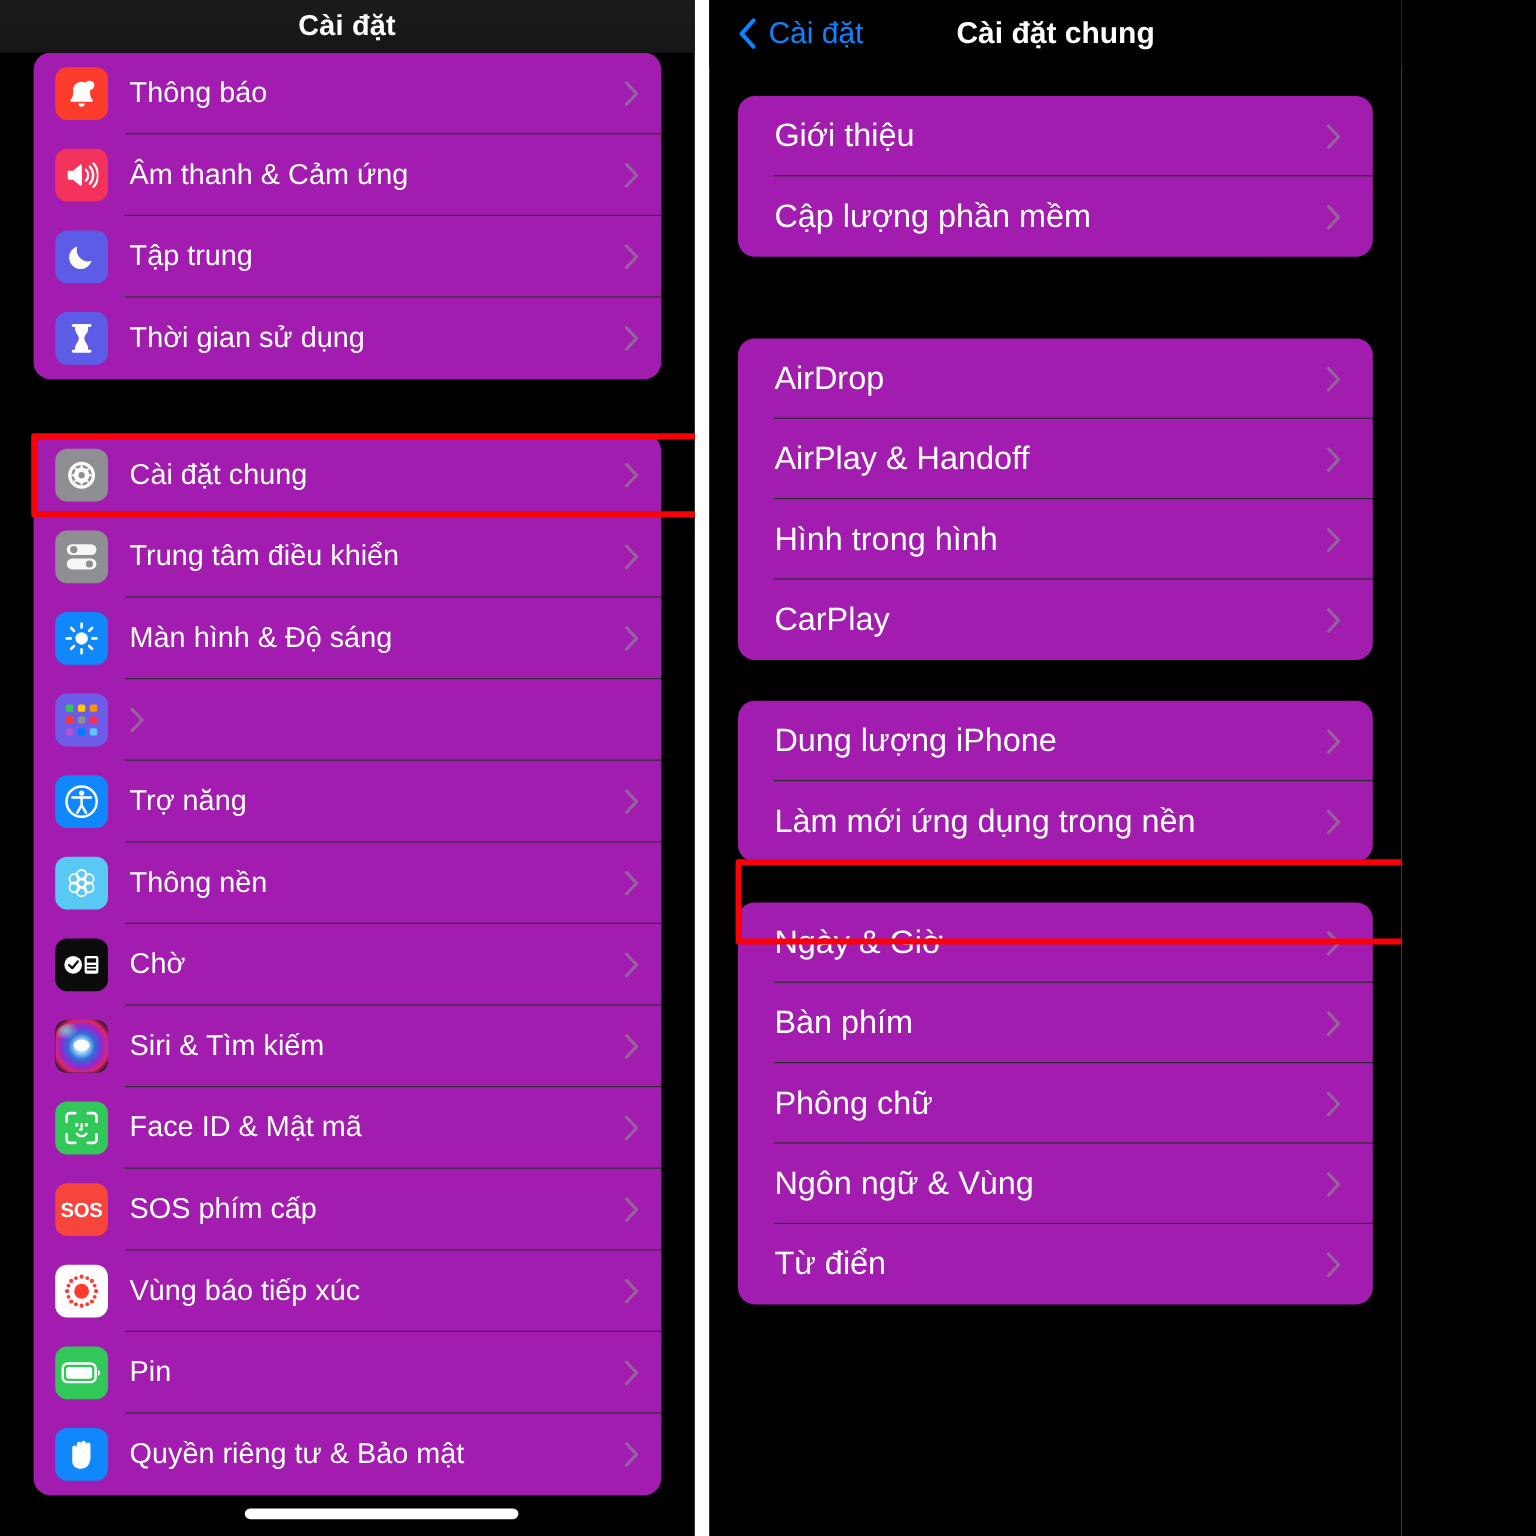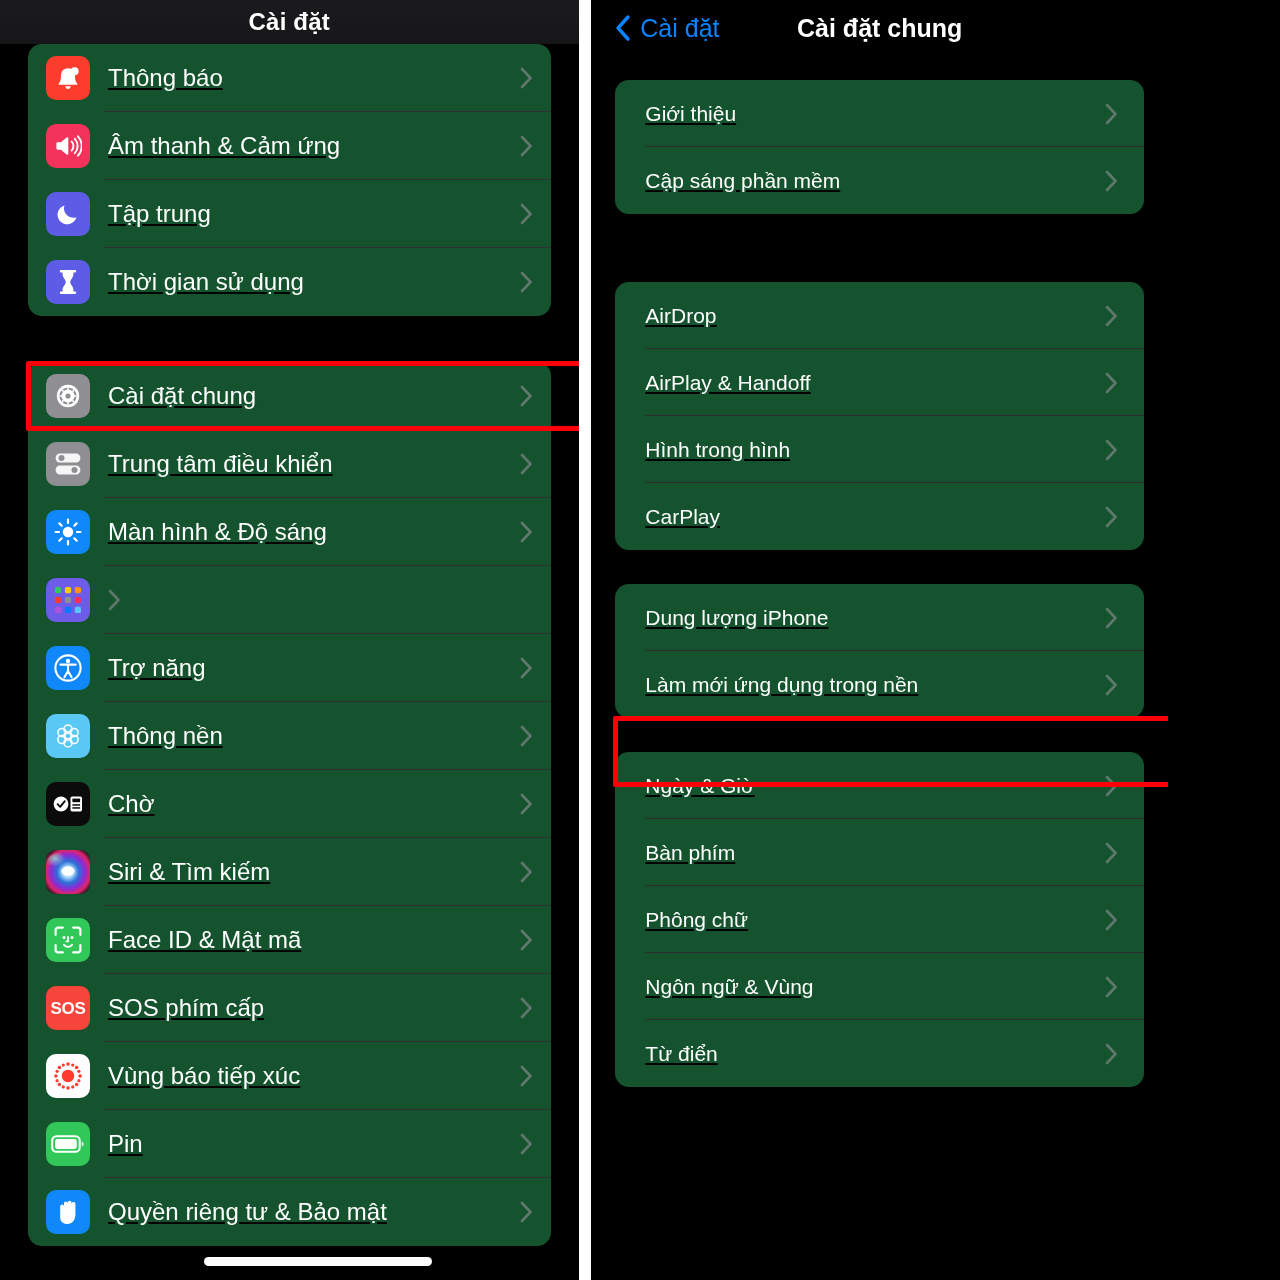--- a/index.html
+++ b/index.html
@@ -49,24 +49,23 @@
     position:absolute; left:0; right:0; text-align:center;
     color:#fff; font-size:25px; font-weight:700; pointer-events:none;
   }
 
   
   .body-left  { padding:0 28px; }
   .body-right { padding:0 24px; }
 
   
   .card {
-    background:#14532d;
+    background:#a21caf;
     border-radius:14px;
     overflow:hidden;
-    text-decoration:underline;
   }
 
   
   .row {
     display:flex; align-items:center;
     position:relative;
     padding-left:18px; padding-right:18px;
     cursor:pointer;
   }
   .row-left  { height:68px; }
@@ -76,21 +75,21 @@
     position:absolute; left:76px; right:0; bottom:0; height:1px;
     background:#303032;
   }
   .row-right .sep { left:30px; right:0; background:#2c2c2e; }
   .row:last-child .sep { display:none; }
 
   .row-label {
     color:#fff; font-size:24px; font-weight:400; white-space:nowrap;
     flex:1 1 auto;
   }
-  .row-right .row-label { font-size:21px; }
+  .row-right .row-label { font-size:27px; }
 
   .chev {
     flex:0 0 auto; width:13px; height:22px; opacity:.62;
   }
   .chev svg { display:block; }
 
   
   .app-icon {
     width:44px; height:44px; border-radius:10px;
     flex:0 0 auto; margin-right:18px;
@@ -496,21 +495,21 @@
           <div class="row row-right">
             <div class="row-label">Giới thiệu</div>
             <div class="chev">
               <svg width="13" height="22" viewBox="0 0 13 22">
     <polyline points="2,2 10.5,11 2,20" fill="none" stroke="#8e8e93" stroke-width="2.6" stroke-linecap="round" stroke-linejoin="round"></polyline>
               </svg>
             </div>
             <div class="sep"></div>
           </div>
           <div class="row row-right">
-            <div class="row-label">Cập sáng phần mềm</div>
+            <div class="row-label">Cập lượng phần mềm</div>
             <div class="chev">
               <svg width="13" height="22" viewBox="0 0 13 22">
     <polyline points="2,2 10.5,11 2,20" fill="none" stroke="#8e8e93" stroke-width="2.6" stroke-linecap="round" stroke-linejoin="round"></polyline>
               </svg>
             </div>
           </div>
         </div>
         <div class="spacer-md"></div>
         <div class="spacer-md"></div>
         <div class="card">

